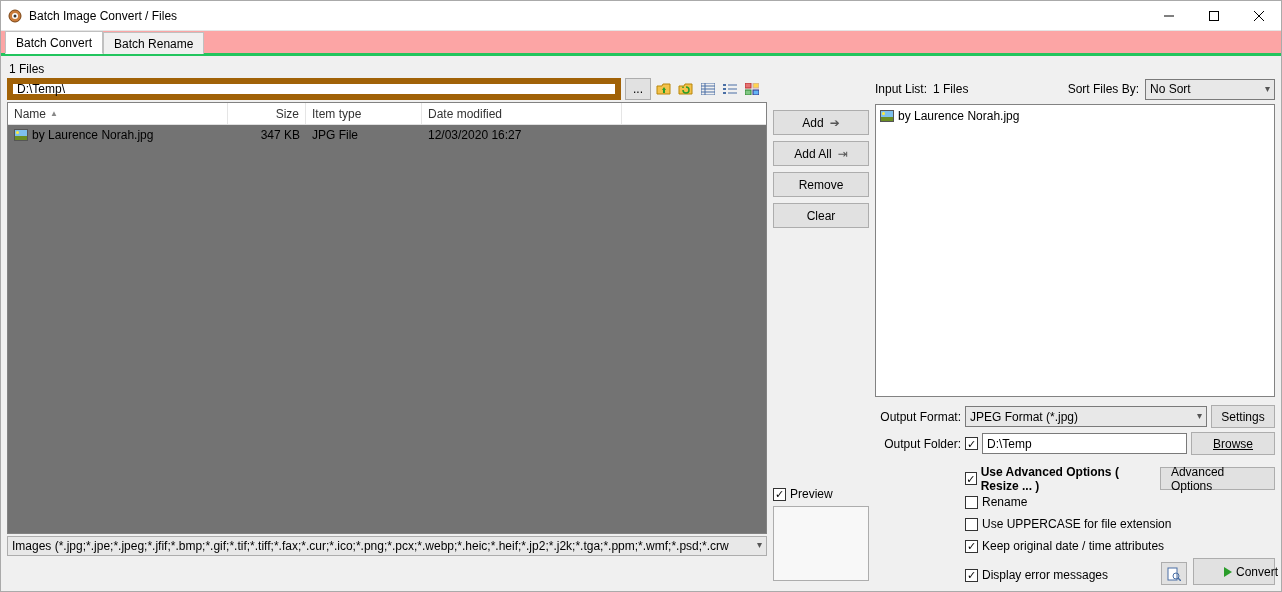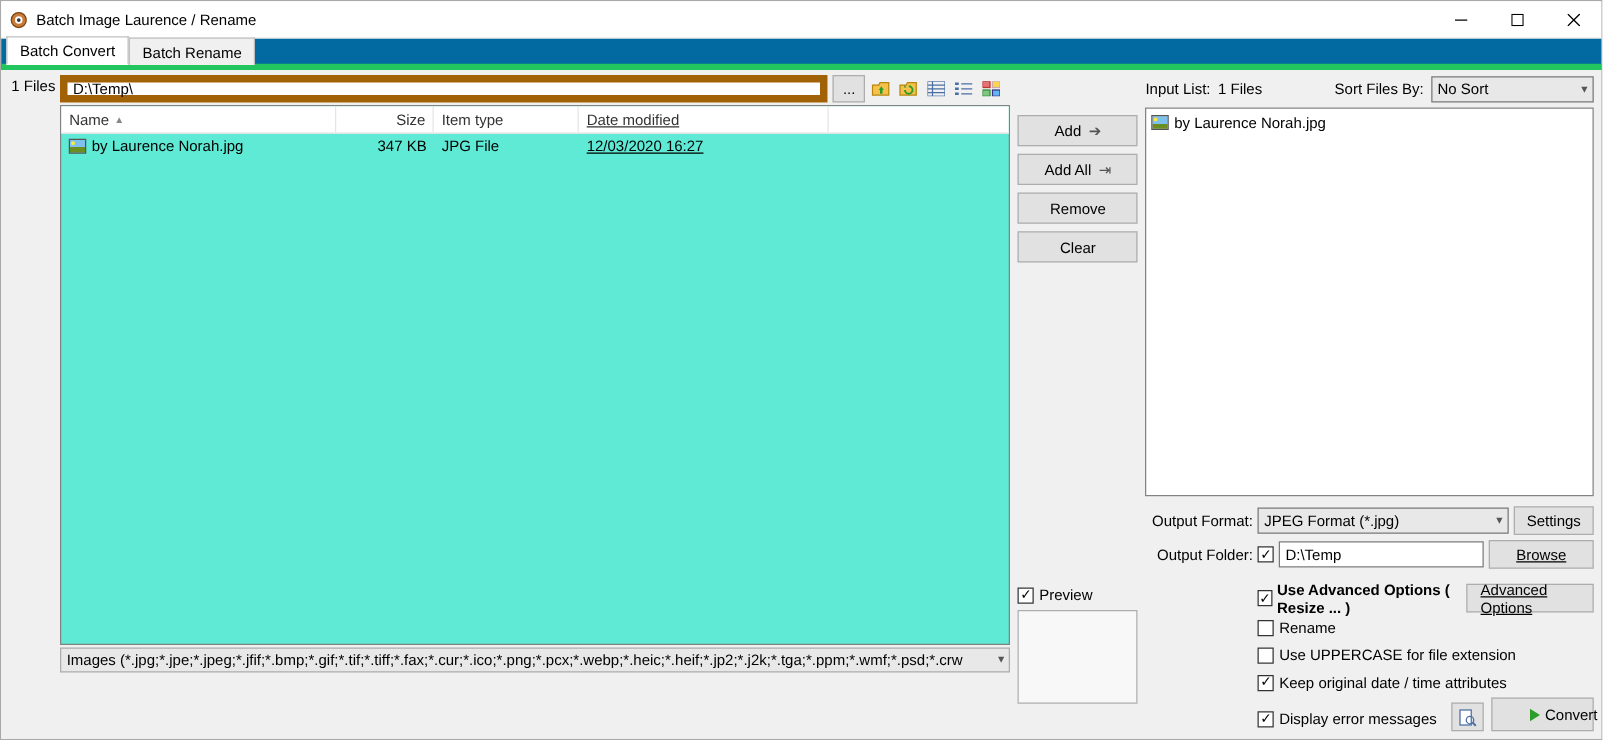--- a/index.html
+++ b/index.html
@@ -3,38 +3,38 @@
 <meta charset="utf-8">
 <style>
   * { box-sizing: border-box; font-family: "Segoe UI", Tahoma, sans-serif; font-size: 12px; }
   html, body { margin: 0; padding: 0; width: 1282px; height: 592px; background: #fff; }
   .window { width: 1282px; height: 592px; border: 1px solid #aaa; display: flex; flex-direction: column; background: #fff; }
   .titlebar { height: 30px; display: flex; align-items: center; padding: 0 0 0 6px; background: #fff; border-bottom: 1px solid #e5e5e5; }
   .titlebar .icon { width: 16px; height: 16px; margin-right: 6px; display:flex; align-items:center; justify-content:center;}
   .titlebar .title { flex: 0 0 auto; }
   .titlebar .spacer { flex: 1; }
   .winbtn { width: 45px; height: 29px; display:flex; align-items:center; justify-content:center; color:#333; }
-  .tabs { display: flex; align-items: flex-end; height: 25px; background: #0369a1; border-bottom: 5px solid #22c55e; padding-left: 4px; gap:0;}
+  .tabs { display: flex; align-items: flex-end; height: 25px; background: #fca5a5; border-bottom: 3px solid #22c55e; padding-left: 4px; gap:0;}
   .tab { padding: 4px 10px 3px 10px; border: 1px solid #c0c0c0; border-bottom: none; background: #f0f0f0; margin-right:0; position:relative; top:1px;}
   .tab.active { background: #fff; border-bottom: 1px solid #fff; }
-  .body { flex:1; display:flex; flex-direction:row; background:#f0f0f0; padding: 4px 6px 6px 6px; gap:2px;}
+  .body { flex:1; display:flex; flex-direction:column; background:#f0f0f0; padding: 4px 6px 6px 6px; gap:2px;}
   .row { display:flex; align-items:center; gap:4px; }
   .label { color:#000; }
   .pathbox { flex:0 0 auto; width: 614px; height:22px; border:6px solid #a16207; background:#fff; padding:2px 4px; display:flex; align-items:center;}
   .sqbtn { width:26px; height:22px; border:1px solid #adadad; background:#e1e1e1; display:flex; align-items:center; justify-content:center; }
   .iconbtn { width:18px; height:18px; display:flex; align-items:center; justify-content:center;}
-  .filelist { width: 760px; height: 432px; border:1px solid #828282; background:#5eead4; display:flex; flex-direction:column;}
+  .filelist { width: 760px; height: 432px; border:1px solid #828282; background:#737373; display:flex; flex-direction:column;}
   .filelist .hdr { display:flex; height:22px; border-bottom:1px solid #e0e0e0; background:#fff;}
   .filelist .hdr .col { padding:3px 6px; border-right:1px solid #e5e5e5; display:flex; align-items:center; gap:4px; color:#333;}
   .filelist .rowitem { display:flex; height:20px; align-items:center;}
   .filelist .rowitem .cell { padding:2px 6px; display:flex; align-items:center; gap:4px;}
   .col-name { width: 220px; }
   .col-size { width: 78px; justify-content:flex-end; text-align:right;}
   .col-type { width: 116px; }
-  .col-date { width: 200px; text-decoration: underline; }
+  .col-date { width: 200px; }
   .filetype-dd { width:760px; height:20px; border:1px solid #adadad; background:#e8e8e8; padding:1px 18px 1px 4px; position:relative; display:flex; align-items:center; overflow:hidden; white-space:nowrap;}
   .filetype-dd:after{content:"▾"; position:absolute; right:4px; top:2px; font-size:10px; color:#555;}
   .mid { display:flex; gap:6px; flex:1;}
   .leftcol { display:flex; flex-direction:column; gap:2px;}
   .midcol { display:flex; flex-direction:column; gap:6px; padding-top:32px;}
   .wbtn { width:96px; height:25px; border:1px solid #adadad; background:#e1e1e1; display:flex; align-items:center; justify-content:center; gap:6px;}
   .rightcol { flex:1; display:flex; flex-direction:column; gap:4px;}
   .toprow { display:flex; align-items:center; gap:6px; height:22px;}
   .inputlist { flex:1; border:1px solid #828282; background:#fff; height:232px; padding:2px; overflow:auto;}
   .inputlist .item { display:flex; align-items:center; gap:4px; height:18px; padding:0 2px;}
@@ -65,21 +65,21 @@
 <div class="window">
 
   <div class="titlebar">
     <span class="icon">
       <svg width="16" height="16">
           <circle cx="8" cy="8" r="6" fill="#c97b3a" stroke="#7a4414"></circle>
           <circle cx="8" cy="8" r="3" fill="#fff"></circle>
           <circle cx="8" cy="8" r="1.5" fill="#333"></circle>
         </svg>
     </span>
-    <span class="title">Batch Image Laurence / Rename</span>
+    <span class="title">Batch Image Convert / Files</span>
     <span class="spacer"></span>
     <div class="winbtn">
         <svg width="10" height="10">
           <line x1="0" y1="5" x2="10" y2="5" stroke="#000"></line>
         </svg>
       </div>
     <div class="winbtn">
         <svg width="10" height="10">
           <rect x="0.5" y="0.5" width="9" height="9" fill="none" stroke="#000"></rect>
         </svg>
@@ -254,21 +254,21 @@
             </div>
         </div>
 
         <div class="options-grid">
           <div class="options-col" style="margin-left:90px;">
             <div class="row" style="justify-content:space-between;">
               <div class="chk">
                   <span class="chkbox checked"></span>
                   <span class="bold">Use Advanced Options ( Resize ... )</span>
                 </div>
-              <div class="btn" style="width:128px;text-decoration:underline;">
+              <div class="btn" style="width:128px;">
                   <span>Advanced Options</span>
                 </div>
             </div>
             <div class="chk">
                 <span class="chkbox"></span>
                 <span>Rename</span>
               </div>
             <div class="chk">
                 <span class="chkbox"></span>
                 <span>Use UPPERCASE for file extension</span>

